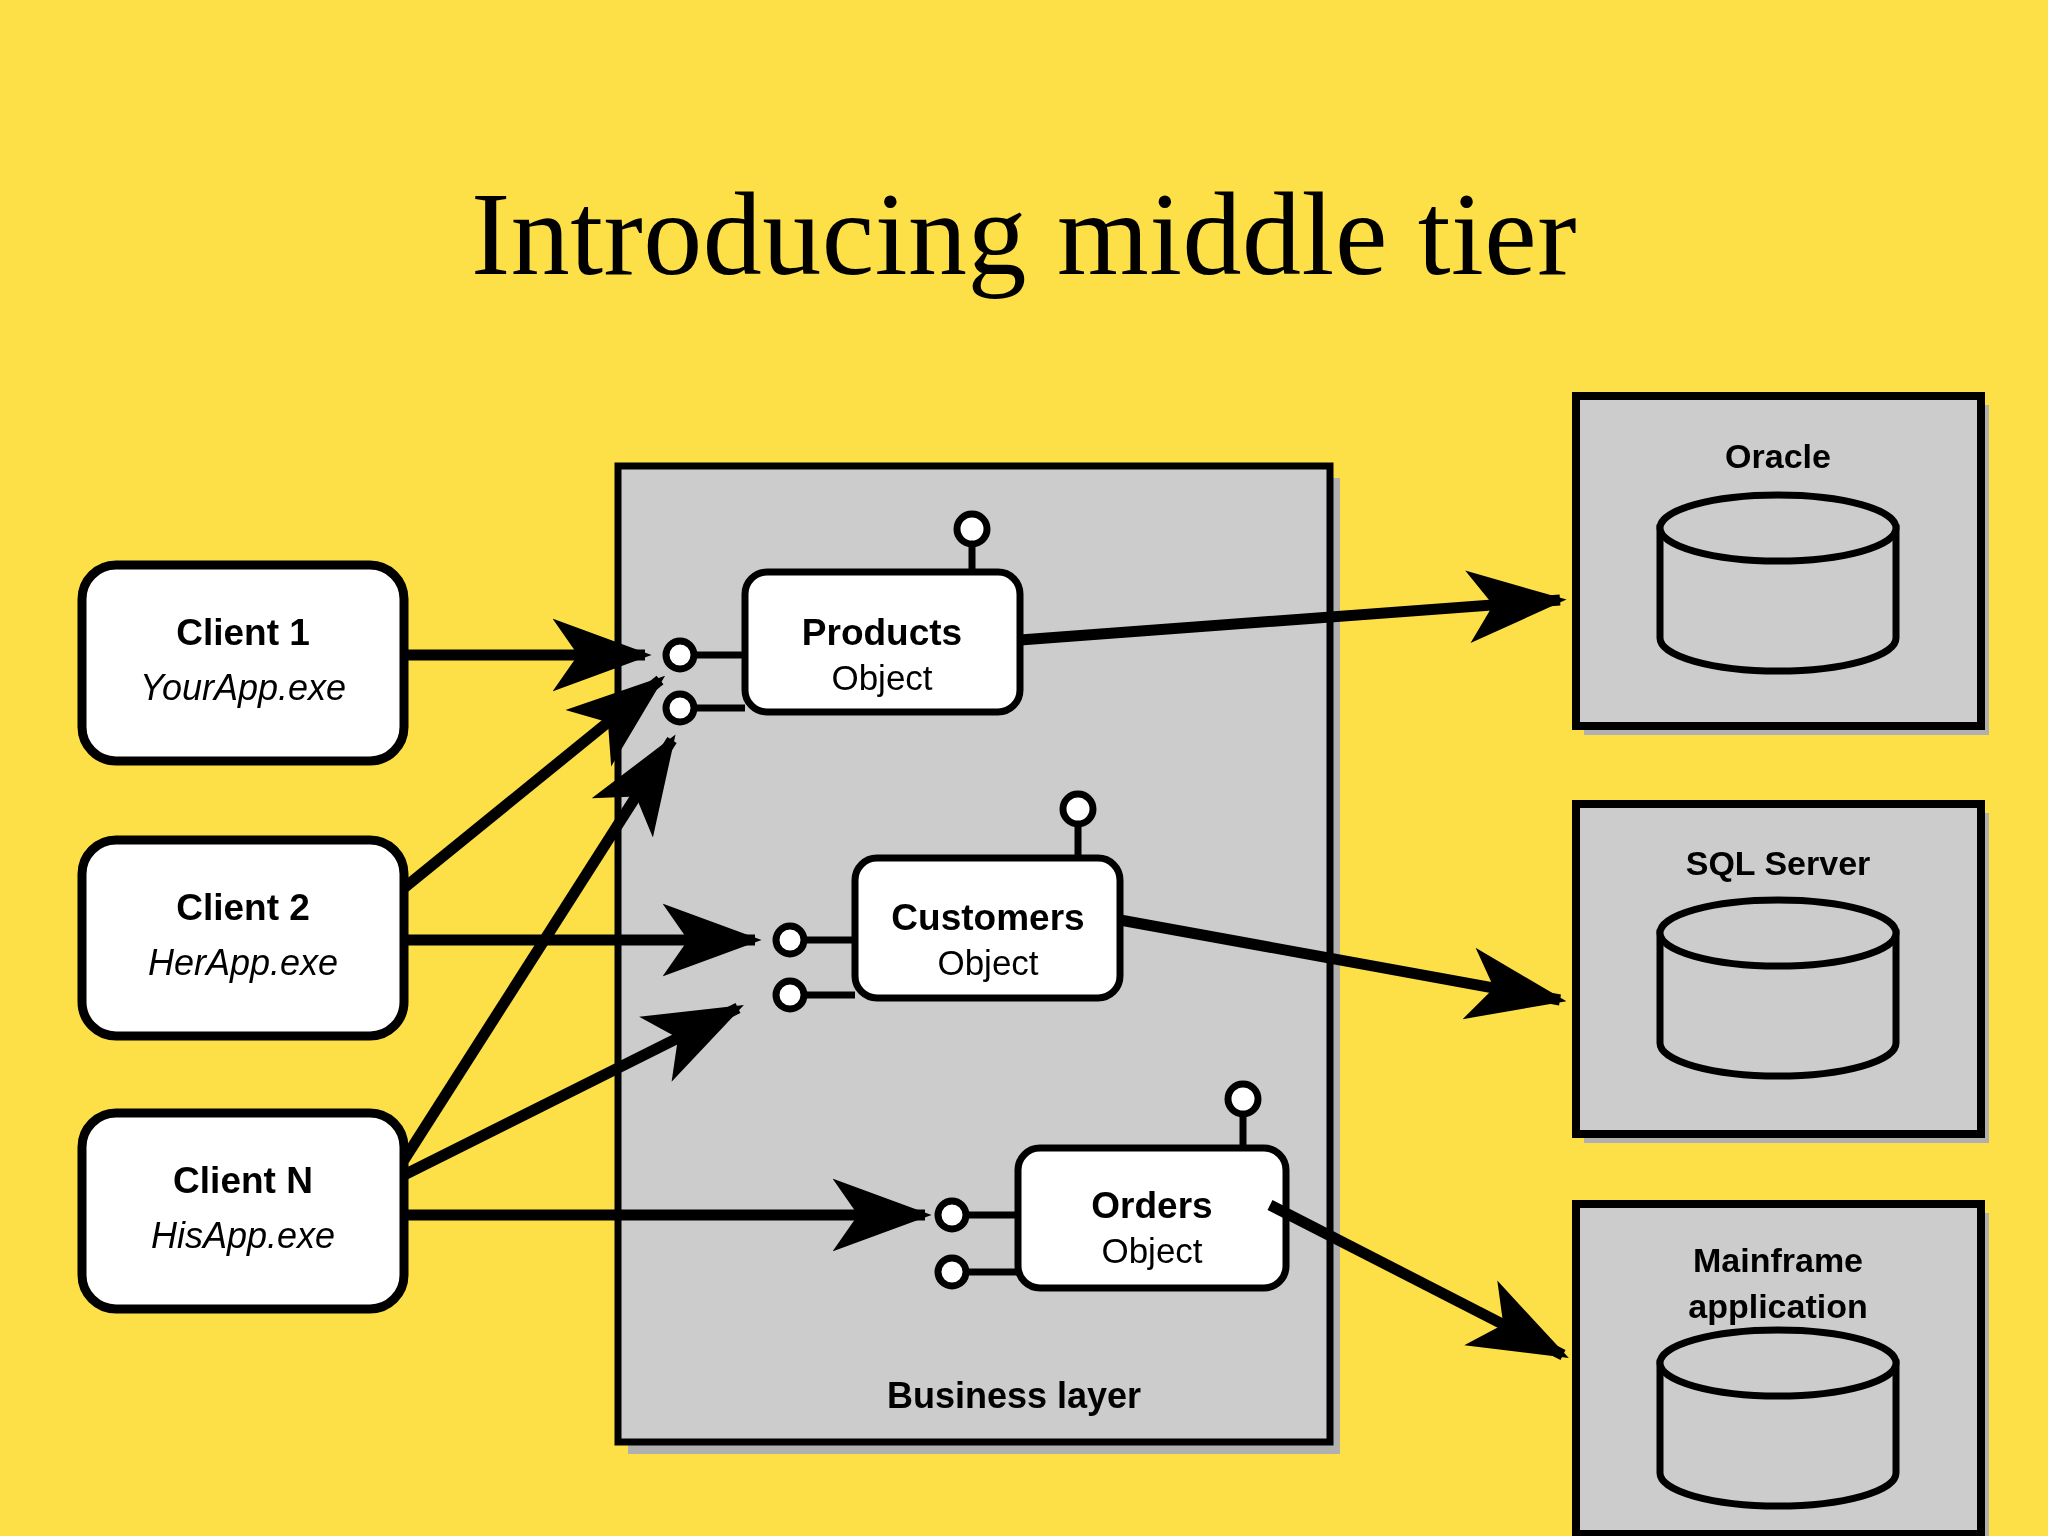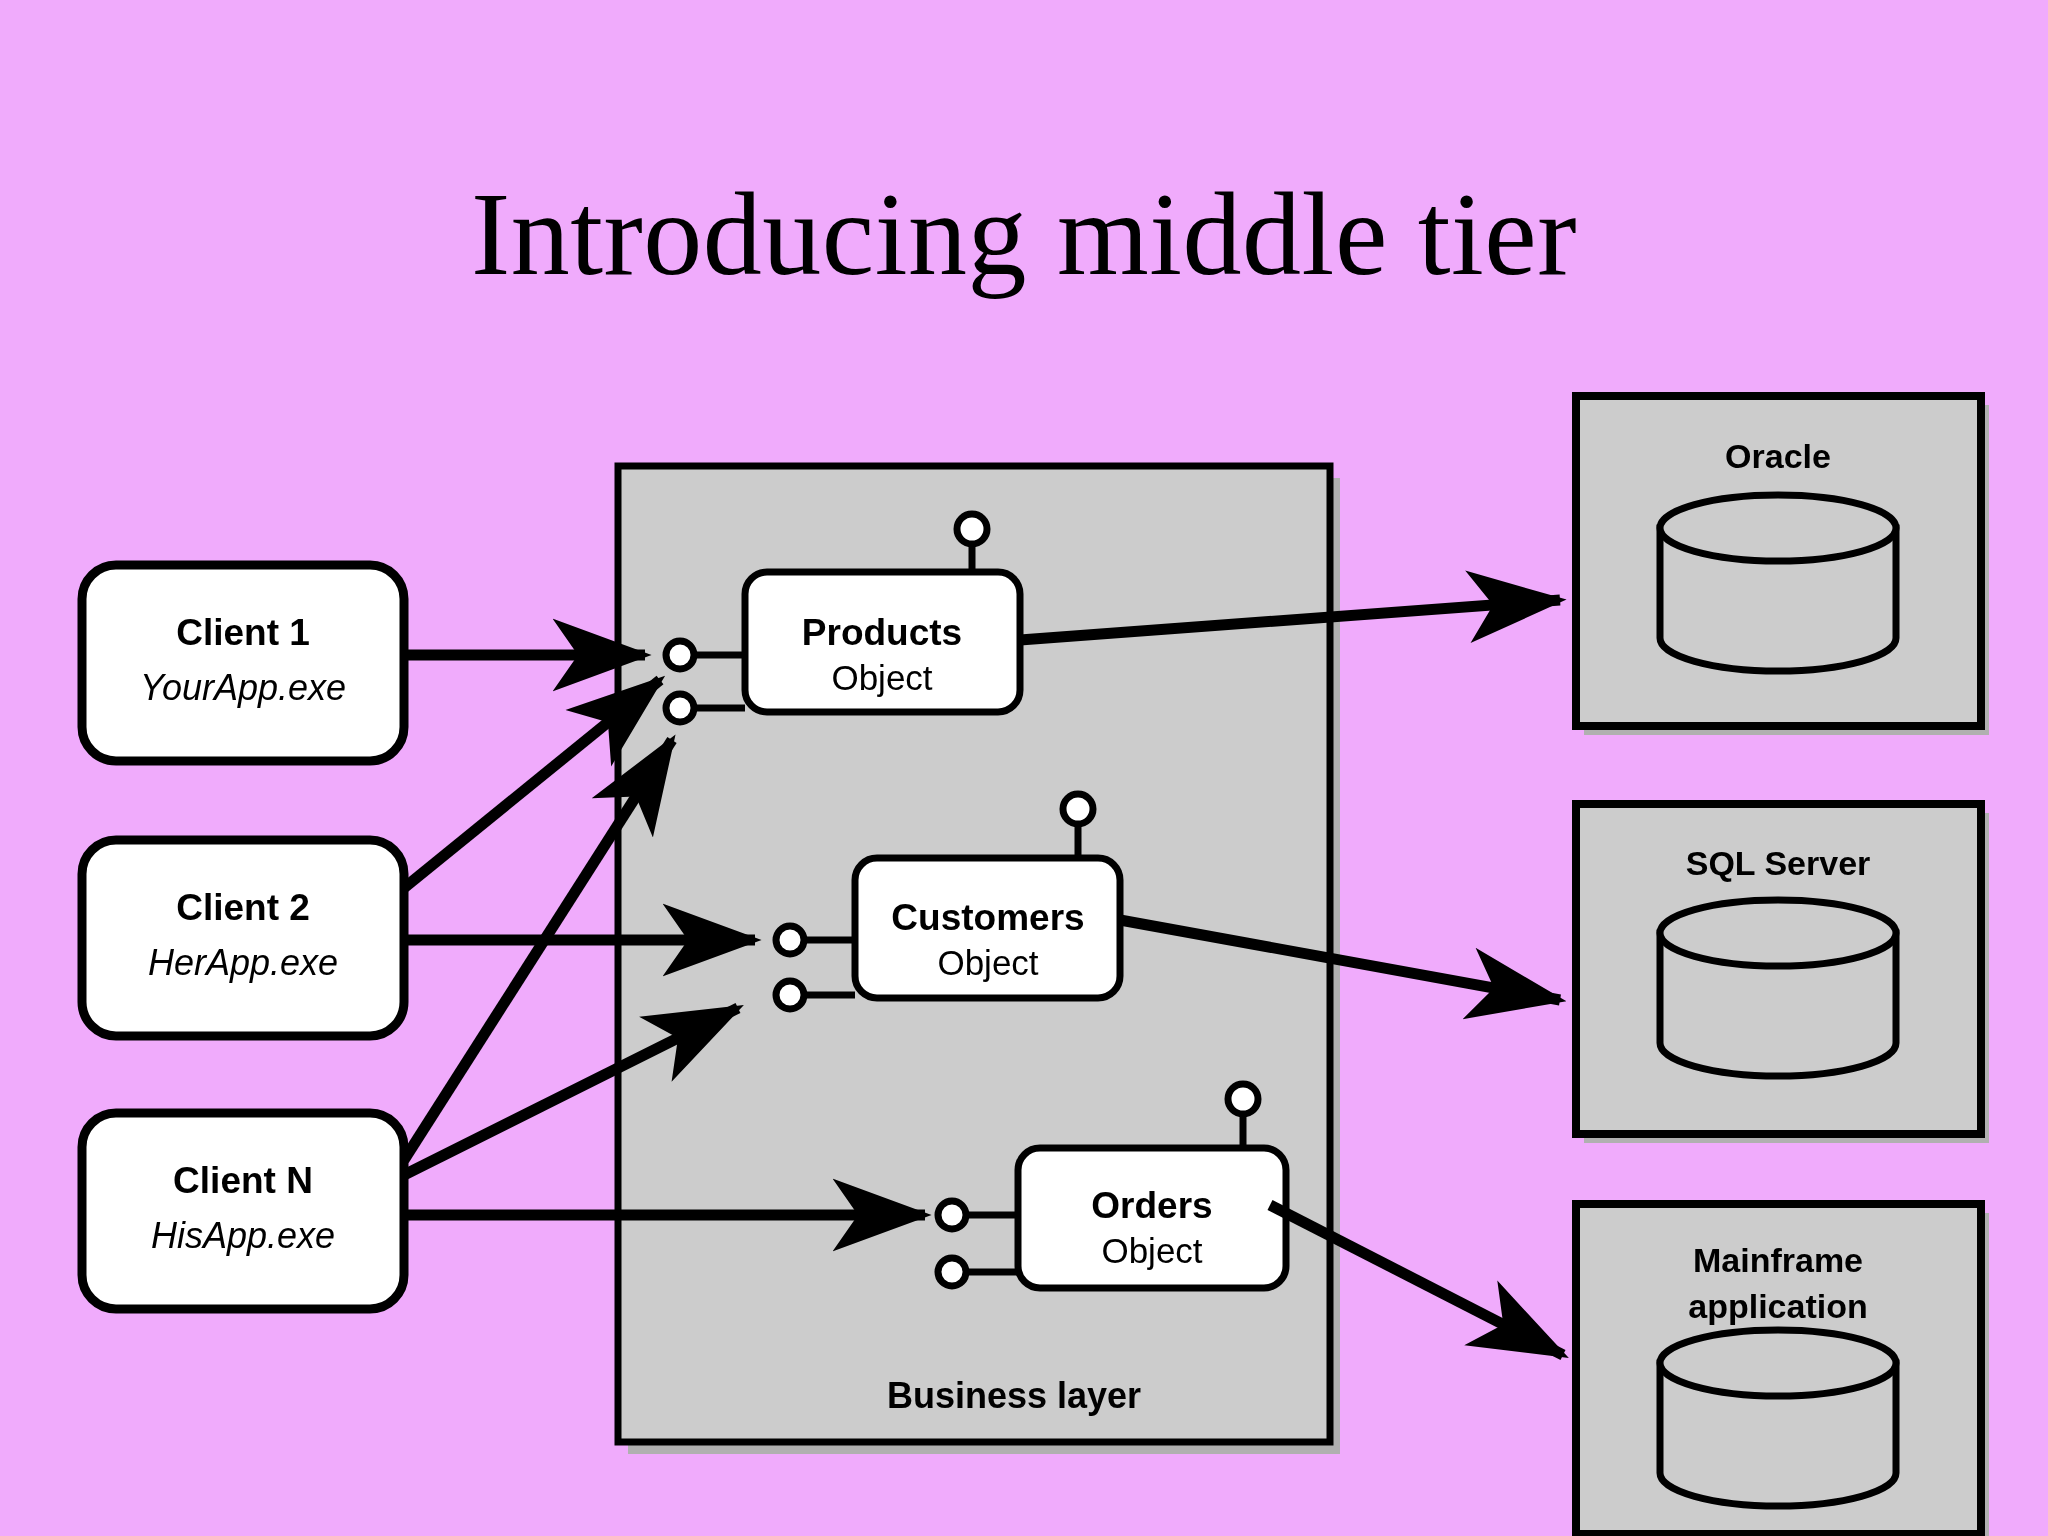--- a/index.html
+++ b/index.html
@@ -4,21 +4,21 @@
 <style>
   html, body {
     margin: 0;
     padding: 0;
     background: #ffffff;
   }
   #slide {
     position: relative;
     width: 2048px;
     height: 1536px;
-    background: #f0abfc;
+    background: #fde047;
     overflow: hidden;
   }
   #slide-title {
     position: absolute;
     left: 0;
     top: 176px;
     width: 2048px;
     text-align: center;
     font-family: "Liberation Serif", "DejaVu Serif", serif;
     font-size: 118px;

